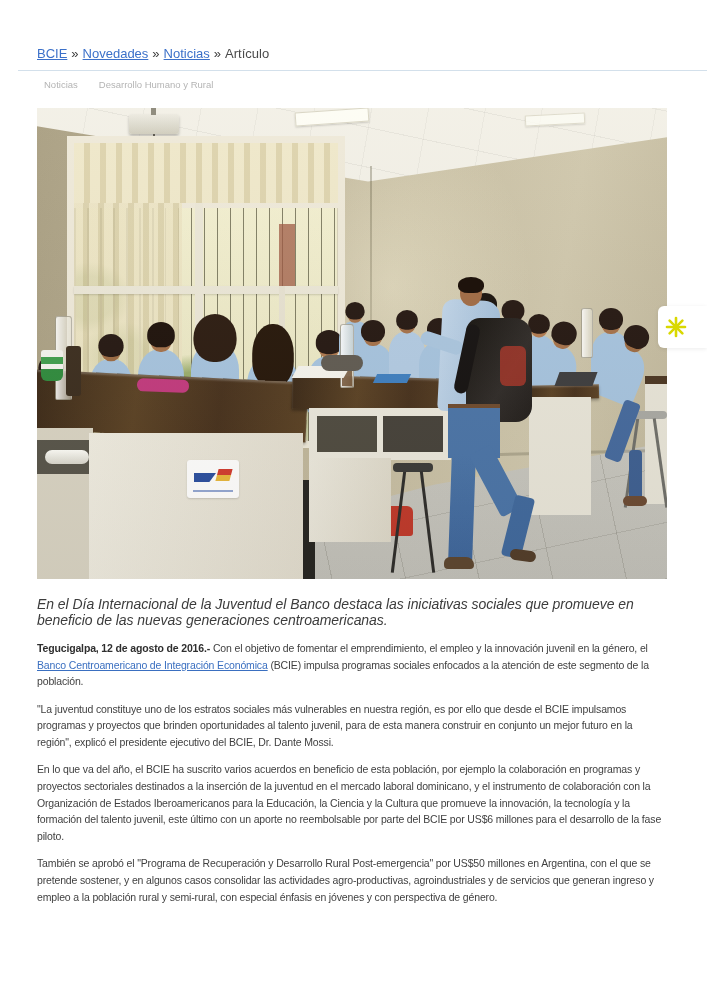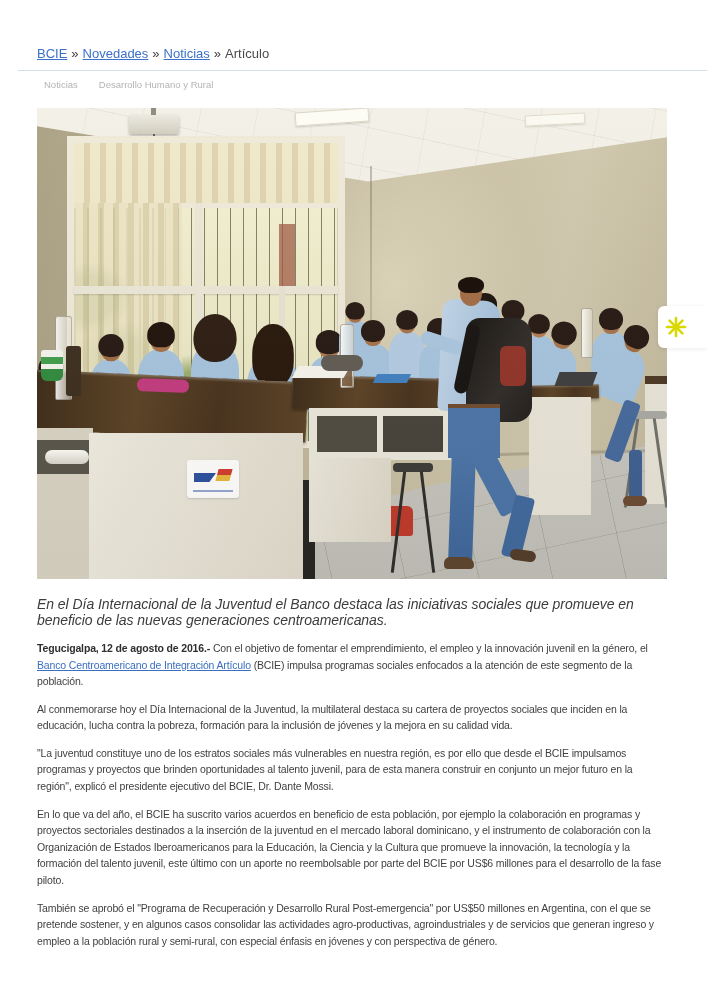--- a/index.html
+++ b/index.html
@@ -342,22 +342,21 @@
       <i class="s-calf-r"></i>
       <i class="s-shoe-l"></i>
       <i class="s-shoe-r"></i>
     </div>
     <div class="ph-tone"></div>
   </figure>
 
   <p class="caption">En el Día Internacional de la Juventud el Banco destaca las iniciativas sociales que promueve en beneficio de las nuevas generaciones centroamericanas.</p>
 
   <div class="article-body">
-    <p><strong>Tegucigalpa, 12 de agosto de 2016.-</strong><span> Con el objetivo de fomentar el emprendimiento, el empleo y la innovación juvenil en la género, el </span><a class="textlink">Banco Centroamericano de Integración Artículo</a><span> (BCIE) impulsa programas sociales enfocados a la atención de este segmento de la población.</span></p>
-    <p>Al conmemorarse hoy el Día Internacional de la Juventud, la multilateral destaca su cartera de proyectos sociales que inciden en la educación, lucha contra la pobreza, formación para la inclusión de jóvenes y la mejora en su calidad vida.</p>
+    <p><strong>Tegucigalpa, 12 de agosto de 2016.-</strong><span> Con el objetivo de fomentar el emprendimiento, el empleo y la innovación juvenil en la género, el </span><a class="textlink">Banco Centroamericano de Integración Económica</a><span> (BCIE) impulsa programas sociales enfocados a la atención de este segmento de la población.</span></p>
     <p>"La juventud constituye uno de los estratos sociales más vulnerables en nuestra región, es por ello que desde el BCIE impulsamos programas y proyectos que brinden oportunidades al talento juvenil, para de esta manera construir en conjunto un mejor futuro en la región", explicó el presidente ejecutivo del BCIE, Dr. Dante Mossi.</p>
     <p>En lo que va del año, el BCIE ha suscrito varios acuerdos en beneficio de esta población, por ejemplo la colaboración en programas y proyectos sectoriales destinados a la inserción de la juventud en el mercado laboral dominicano, y el instrumento de colaboración con la Organización de Estados Iberoamericanos para la Educación, la Ciencia y la Cultura que promueve la innovación, la tecnología y la formación del talento juvenil, este último con un aporte no reembolsable por parte del BCIE por US$6 millones para el desarrollo de la fase piloto.</p>
     <p>También se aprobó el "Programa de Recuperación y Desarrollo Rural Post-emergencia" por US$50 millones en Argentina, con el que se pretende sostener, y en algunos casos consolidar las actividades agro-productivas, agroindustriales y de servicios que generan ingreso y empleo a la población rural y semi-rural, con especial énfasis en jóvenes y con perspectiva de género.</p>
   </div>
 
   <div class="widget-tab" title="">
     <svg width="22" height="22" viewBox="0 0 22 22">
       <g stroke="#d9d800" stroke-width="2.6" stroke-linecap="round">
         <line x1="11" y1="2" x2="11" y2="20"></line>
         <line x1="2" y1="11" x2="20" y2="11"></line>

